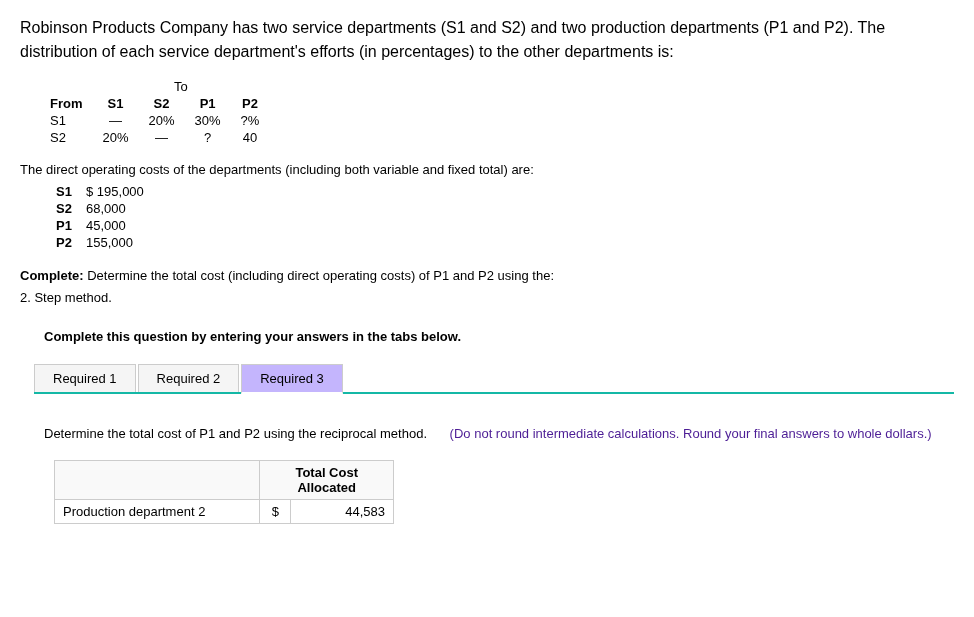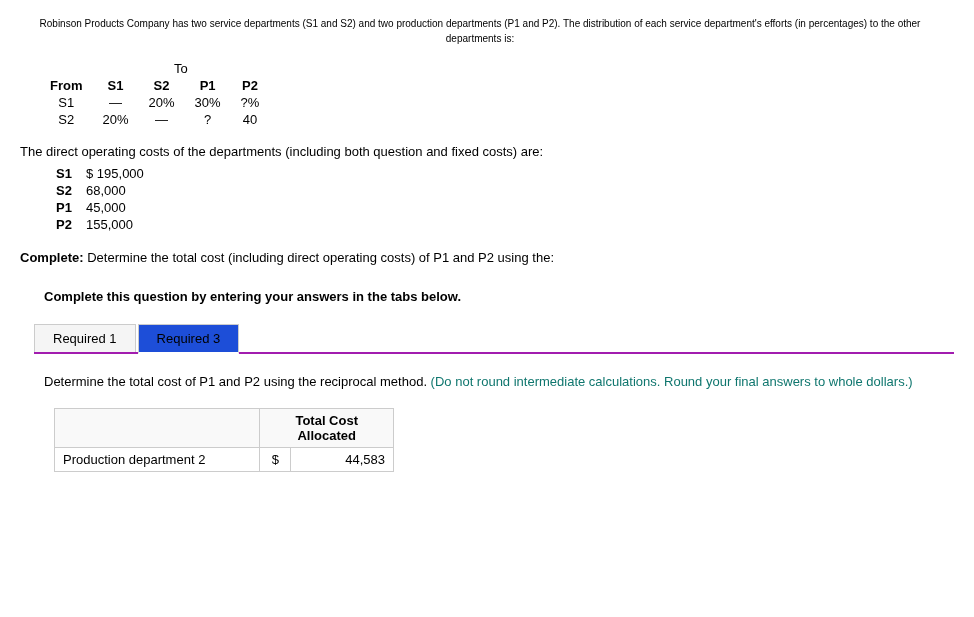--- a/index.html
+++ b/index.html
@@ -10,40 +10,39 @@
     body {
       font-family: Arial, sans-serif;
       font-size: 13px;
       background: #fff;
       color: #000;
       width: 974px;
       min-height: 617px;
       padding: 16px 20px;
     }
     .problem-text {
-      font-size: 10px;
+      font-size: 16px;
       line-height: 1.5;
       margin-bottom: 14px;
       max-width: 920px;
-      text-align: center;
     }
     .distribution-table {
       margin-left: 30px;
       margin-bottom: 16px;
     }
     .distribution-table table {
       border-collapse: collapse;
     }
     .distribution-table td {
       padding: 1px 10px;
       font-size: 13px;
       text-align: center;
     }
     .distribution-table td.label {
-      text-align: center;
+      text-align: left;
       padding-left: 0;
     }
     .distribution-table .header-to {
       font-size: 13px;
     }
     .direct-costs {
       margin-bottom: 14px;
     }
     .direct-costs p {
       font-size: 13px;
@@ -79,50 +78,51 @@
       font-weight: bold;
       margin-bottom: 20px;
       margin-left: 24px;
     }
     .tabs-container {
       margin-left: 14px;
       margin-bottom: 10px;
     }
     .tabs {
       display: flex;
-      border-bottom: 2px solid #a21caf;
-      margin-bottom: 4px;
+      border-bottom: 2px solid #14b8a6;
+      margin-bottom: 16px;
     }
     .tab {
       padding: 6px 18px;
       border: 1px solid #ccc;
       border-bottom: none;
       background: #f5f5f5;
       cursor: pointer;
       font-size: 13px;
       margin-right: 2px;
     }
     .tab.active {
-      background: #1d4ed8;
+      background: #c4b5fd;
       border-bottom: 2px solid #fff;
       margin-bottom: -2px;
       font-weight: normal;
     }
     .tab-content {
       padding: 14px 10px;
       border: none;
     }
     .tab-description {
       font-size: 13px;
       margin-bottom: 16px;
       max-width: 920px;
       line-height: 1.5;
     }
     .tab-description .highlight {
-      color: #0f766e;
+      color: #4c1d95;
+      margin-left: 19px;
     }
     .result-table {
       border-collapse: collapse;
       margin-left: 10px;
       width: 340px;
     }
     .result-table td {
       border: 1px solid #ccc;
       padding: 4px 8px;
       font-size: 13px;
@@ -173,21 +173,21 @@
       <td>20%</td>
       <td>—</td>
       <td>?</td>
       <td>40</td>
     </tr>
   </tbody>
     </table>
 </div>
 
 <div class="direct-costs">
-  <p>The direct operating costs of the departments (including both question and fixed costs) are:</p>
+  <p>The direct operating costs of the departments (including both variable and fixed total) are:</p>
   <table>
     <tbody>
         <tr>
       <td class="dept">S1</td>
       <td class="amount">$ 195,000</td>
     </tr>
     <tr>
       <td class="dept">S2</td>
       <td class="amount">68,000</td>
     </tr>
@@ -200,28 +200,32 @@
       <td class="amount">155,000</td>
     </tr>
   </tbody>
     </table>
 </div>
 
 <div class="required-text">
   <p>
     <strong>Complete:</strong><span> Determine the total cost (including direct operating costs) of P1 and P2 using the:</span>
   </p>
+  <p>2. Step method.</p>
 </div>
 
 <p class="complete-text">Complete this question by entering your answers in the tabs below.</p>
 
 <div class="tabs-container">
   <div class="tabs">
     <div class="tab">
       <span>Required 1</span>
+    </div>
+    <div class="tab">
+      <span>Required 2</span>
     </div>
     <div class="tab active">
       <span>Required 3</span>
     </div>
   </div>
 
   <div class="tab-content">
     <p class="tab-description">
       <span>Determine the total cost of P1 and P2 using the reciprocal method. </span><span class="highlight">(Do not round intermediate calculations. Round your final answers to whole dollars.)</span>
     </p>

